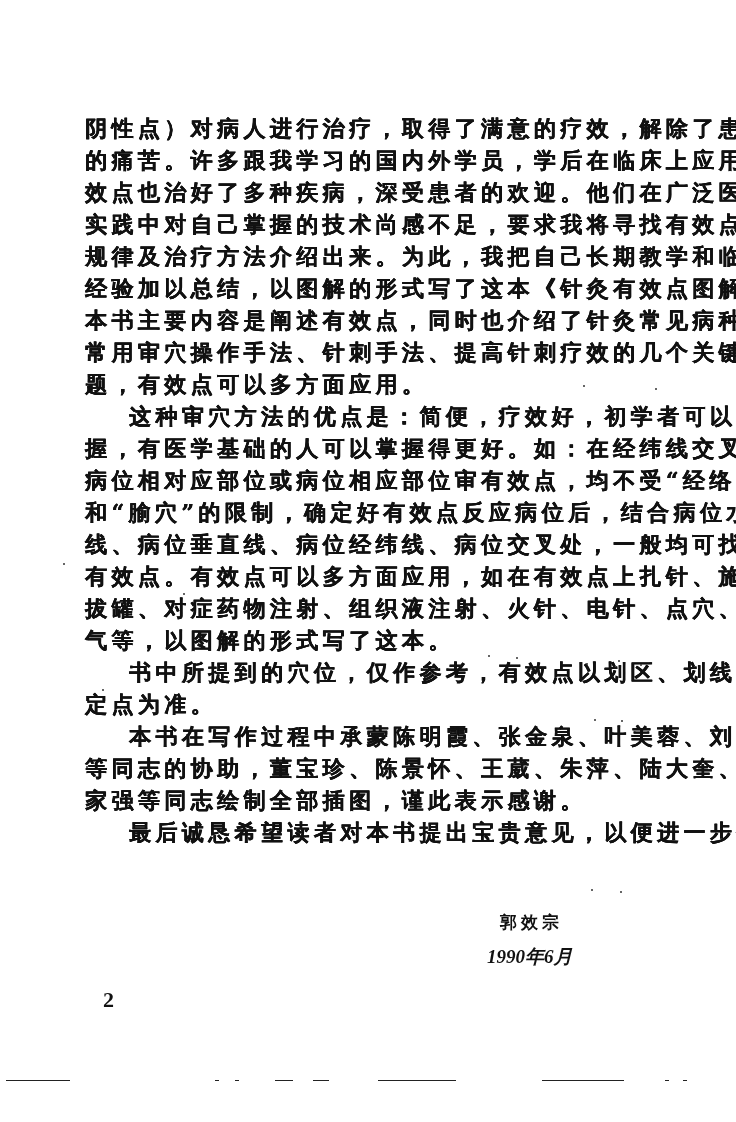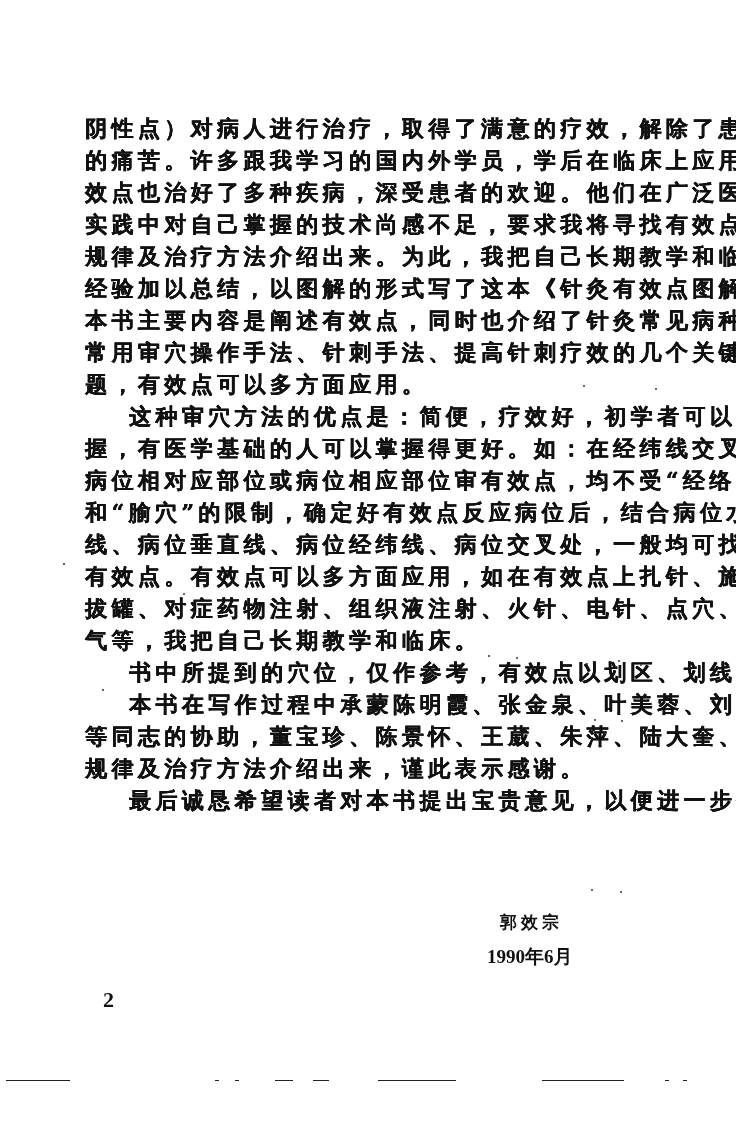--- a/index.html
+++ b/index.html
@@ -50,20 +50,21 @@
     }
     .date {
       position: absolute;
       left: 487px;
       top: 944px;
       font-size: 19px;
       font-weight: bold;
       letter-spacing: 0px;
       line-height: 26px;
       font-family: "Liberation Serif", "DejaVu Serif", serif;
+      font-style: italic;
     }
     .page-number {
       position: absolute;
       left: 103px;
       top: 986px;
       font-size: 22px;
       font-weight: bold;
       line-height: 28px;
       font-family: "Liberation Serif", "DejaVu Serif", serif;
     }
@@ -108,31 +109,32 @@
     </div>
 
     <div>
       <div class="line indent">这种审穴方法的优点是：简便，疗效好，初学者可以掌</div>
       <div class="line">握，有医学基础的人可以掌握得更好。如：在经纬线交叉点、</div>
       <div class="line">病位相对应部位或病位相应部位审有效点，均不受“经络”</div>
       <div class="line">和“腧穴”的限制，确定好有效点反应病位后，结合病位水平</div>
       <div class="line">线、病位垂直线、病位经纬线、病位交叉处，一般均可找到</div>
       <div class="line">有效点。有效点可以多方面应用，如在有效点上扎针、施灸、</div>
       <div class="line">拔罐、对症药物注射、组织液注射、火针、电针、点穴、导</div>
-      <div class="line">气等，我把自己长期教学和临床。</div>
+      <div class="line">气等，以图解的形式写了这本。</div>
     </div>
 
     <div>
       <div class="line indent">书中所提到的穴位，仅作参考，有效点以划区、划线、</div>
+      <div class="line">定点为准。</div>
     </div>
 
     <div>
       <div class="line indent">本书在写作过程中承蒙陈明霞、张金泉、叶美蓉、刘平</div>
       <div class="line">等同志的协助，董宝珍、陈景怀、王葳、朱萍、陆大奎、王</div>
-      <div class="line">规律及治疗方法介绍出来，谨此表示感谢。</div>
+      <div class="line">家强等同志绘制全部插图，谨此表示感谢。</div>
     </div>
 
     <div>
       <div class="line indent">最后诚恳希望读者对本书提出宝贵意见，以便进一步修</div>
     </div>
   </div>
 
   <div class="signature">郭效宗</div>
   <div class="date">1990年6月</div>
 

